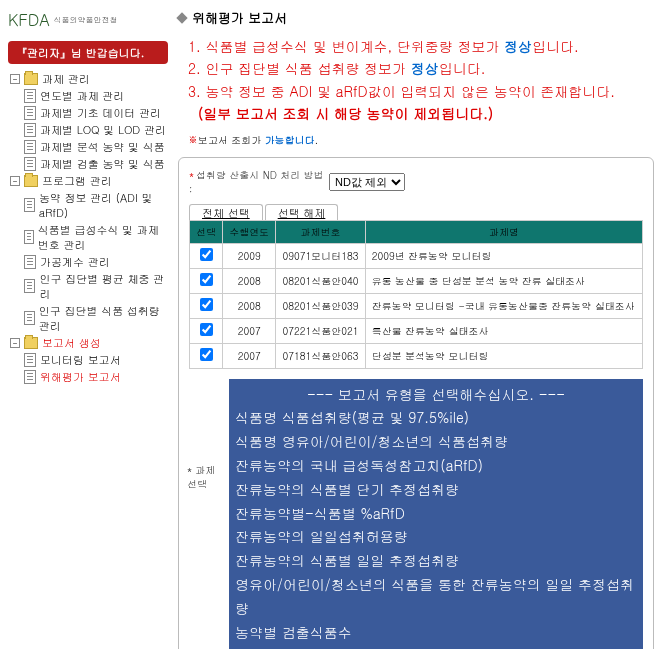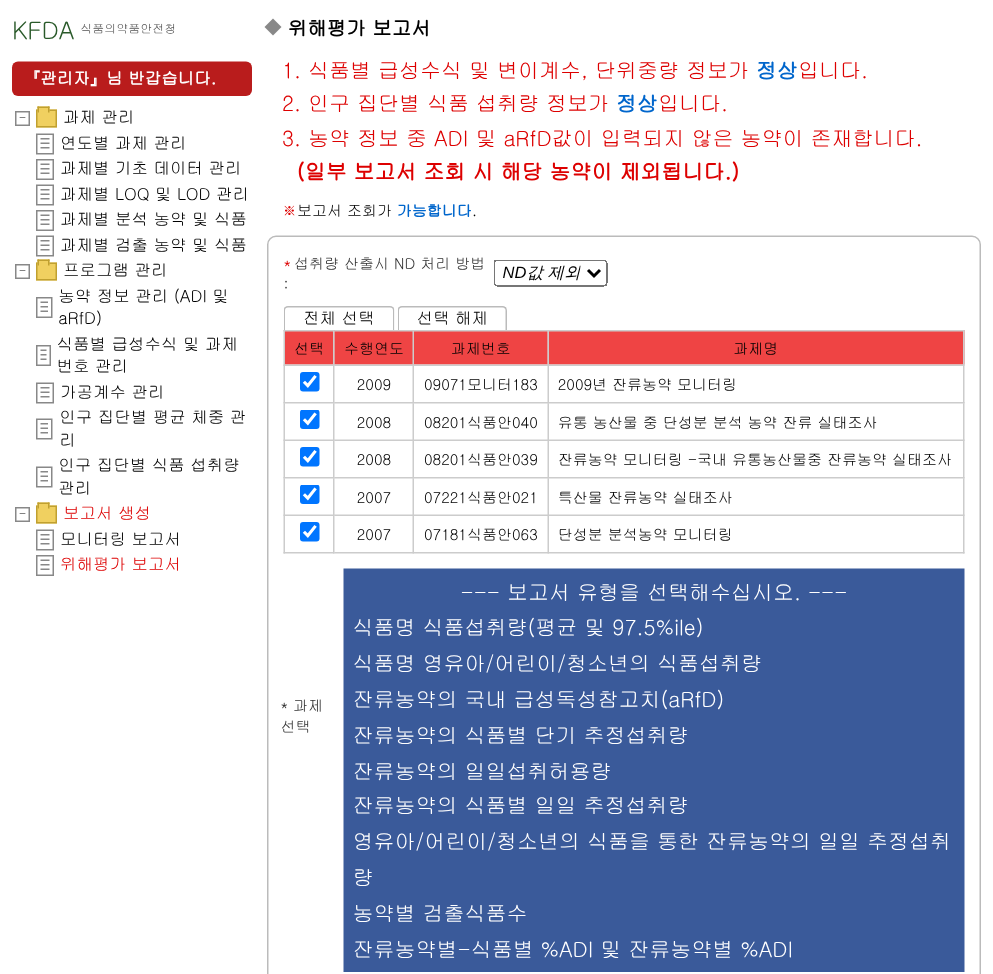--- a/index.html
+++ b/index.html
@@ -30,27 +30,27 @@
   .red { color: #d00; }
   .blue { color: #06c; }
   .bold { font-weight: bold; }
   .tip { font-size: 10px; margin: 6px 0 10px 10px; }
   .tip .red-dot { color: #d00; }
   
   .panel { border: 1px solid #bbb; border-radius: 6px; padding: 10px; margin-bottom: 10px; }
   .field-row { display: flex; align-items: center; margin-bottom: 8px; }
   .field-label { font-size: 10px; color: #333; width: 140px; }
   .field-label .dot { color: #d00; margin-right: 2px; }
-  select.small { font-size: 11px; padding: 1px; font-style: italic; }
+  select.small { font-size: 11px; padding: 1px; }
   
   .tabs { display: flex; margin-top: 6px; }
-  .tab { border: 1px solid #bbb; border-bottom: none; padding: 0 12px; font-size: 11px; background: #fff; cursor: pointer; margin-right: 2px; border-radius: 3px 3px 0 0; }
+  .tab { border: 1px solid #bbb; border-bottom: none; padding: 0 12px; font-size: 11px; background: #fff; cursor: pointer; margin-right: 2px; border-radius: 3px 3px 0 0; text-decoration: underline; }
   table.grid { width: 100%; border-collapse: collapse; border: 1px solid #bbb; }
   table.grid th, table.grid td { border: 1px solid #ccc; padding: 4px 6px; font-size: 10px; text-align: center; }
-  table.grid th { background: #ef4444; font-weight: normal; }
+  table.grid th { background: #0f766e; font-weight: normal; }
   table.grid td.left { text-align: left; }
   
   .assignment-row { display: flex; align-items: flex-start; margin-top: 10px; position: relative; }
   .dropdown-big { background: #3a5a9a; color: #fff; font-size: 14px; line-height: 1.7; padding: 4px 6px; width: 100%; margin-left: 40px; font-family: Gulim, sans-serif; }
 </style>
 </head>
 <body>
 
 <div class="container">
   <div class="sidebar">
@@ -209,20 +209,21 @@
       </table>
 
       <div class="assignment-row" style="position:relative;">
         <span class="field-label" style="width:40px;position:absolute;left:-2px;top:84px;">* 과제 선택</span>
         <div class="dropdown-big" id="big-list">
             <div style="text-align: center;">--- 보고서 유형을 선택해수십시오. ---</div>
             <div>식품명 식품섭취량(평균 및 97.5%ile)</div>
             <div>식품명 영유아/어린이/청소년의 식품섭취량</div>
             <div>잔류농약의 국내 급성독성참고치(aRfD)</div>
             <div>잔류농약의 식품별 단기 추정섭취량</div>
+            <div>잔류농약별-식품별 %aRfD</div>
             <div>잔류농약의 일일섭취허용량</div>
             <div>잔류농약의 식품별 일일 추정섭취량</div>
             <div>영유아/어린이/청소년의 식품을 통한 잔류농약의 일일 추정섭취량</div>
             <div>농약별 검출식품수</div>
             <div>잔류농약별-식품별 %ADI 및 잔류농약별 %ADI</div>
           </div>
       </div>
 
     </div>
 

